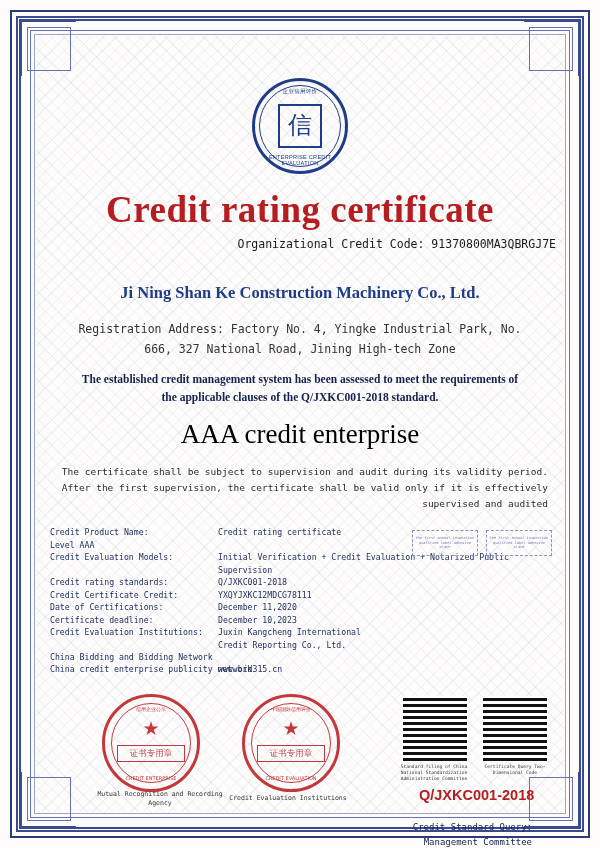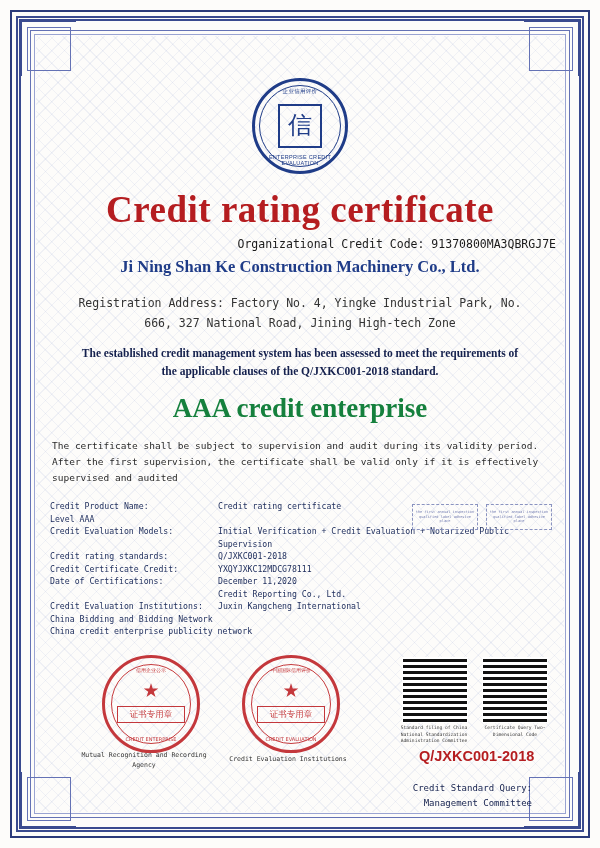--- a/index.html
+++ b/index.html
@@ -139,21 +139,21 @@
     color: #1a1a1a;
     font-size: 11.5px;
     font-family: "DejaVu Sans Mono", monospace;
     margin-top: 6px;
   }
   .company {
     text-align: center;
     color: #1f3c88;
     font-size: 16.5px;
     font-weight: bold;
-    margin-top: 6px;
+    margin-top: 32px;
     font-family: "Liberation Serif", serif;
   }
   .address {
     text-align: center;
     color: #333;
     font-size: 11.5px;
     line-height: 1.75;
     margin-top: 16px;
     padding: 0 24px;
     font-family: "DejaVu Sans Mono", monospace;
@@ -163,28 +163,28 @@
     color: #14204d;
     font-size: 11.5px;
     line-height: 1.55;
     margin-top: 12px;
     padding: 0 34px;
     font-weight: bold;
     font-family: "Liberation Serif", serif;
   }
   .level {
     text-align: center;
-    color: #15803d;
+    color: #000000;
     font-size: 27px;
-    font-weight: bold;
+    font-weight: normal;
     margin-top: 12px;
     font-family: "Liberation Serif", serif;
   }
   .validity {
-    text-align: left;
+    text-align: right;
     color: #2a2a2a;
     font-size: 9.5px;
     line-height: 1.7;
     margin-top: 14px;
     padding: 0 8px;
     font-family: "DejaVu Sans Mono", monospace;
   }
 
   
   .details {
@@ -286,21 +286,21 @@
   .seal-2 { left: 198px; top: 0; }
   .seal-caption {
     position: absolute;
     text-align: center;
     color: #333;
     font-size: 6.5px;
     line-height: 1.4;
     width: 150px;
     font-family: "DejaVu Sans Mono", monospace;
   }
-  .cap-1 { left: 25px; top: 96px; }
+  .cap-1 { left: 41px; top: 96px; }
   .cap-2 { left: 169px; top: 100px; }
 
   
   .qr {
     position: absolute;
     width: 64px;
     height: 64px;
     background-color: #fff;
     background-image:
       repeating-linear-gradient(0deg, #111 0 3px, #fff 3px 6px),
@@ -399,32 +399,37 @@
         </div>
         <div class="row">
           <div class="k">Credit Certificate Credit:</div>
           <div class="v">YXQYJXKC12MDCG78111</div>
         </div>
         <div class="row">
           <div class="k">Date of Certifications:</div>
           <div class="v">December 11,2020</div>
         </div>
         <div class="row">
+          <div class="k">Certificate deadline:</div>
+          <div class="v">December 10,2023</div>
+        </div>
+        <div class="row">
+          <div class="k">Credit Evaluation Institutions:</div>
+          <div class="v">Juxin Kangcheng International</div>
+        </div>
+        <div class="row">
           <div class="k"></div>
           <div class="v sub">Credit Reporting Co., Ltd.</div>
         </div>
         <div class="row">
-          <div class="k">Credit Evaluation Institutions:</div>
-          <div class="v">Juxin Kangcheng International</div>
-        </div>
-        <div class="row">
           <div class="v">China Bidding and Bidding Network</div>
         </div>
         <div class="row">
           <div class="k">China credit enterprise publicity network</div>
+          <div class="v">www.bid315.cn</div>
         </div>
       </div>
     </div>
 
     <div class="seals">
       <div class="seal seal-1">
         <div class="inner-ring"></div>
         <div class="arc top">信用企业公示</div>
         <div class="star">★</div>
         <div class="band">证书专用章</div>

